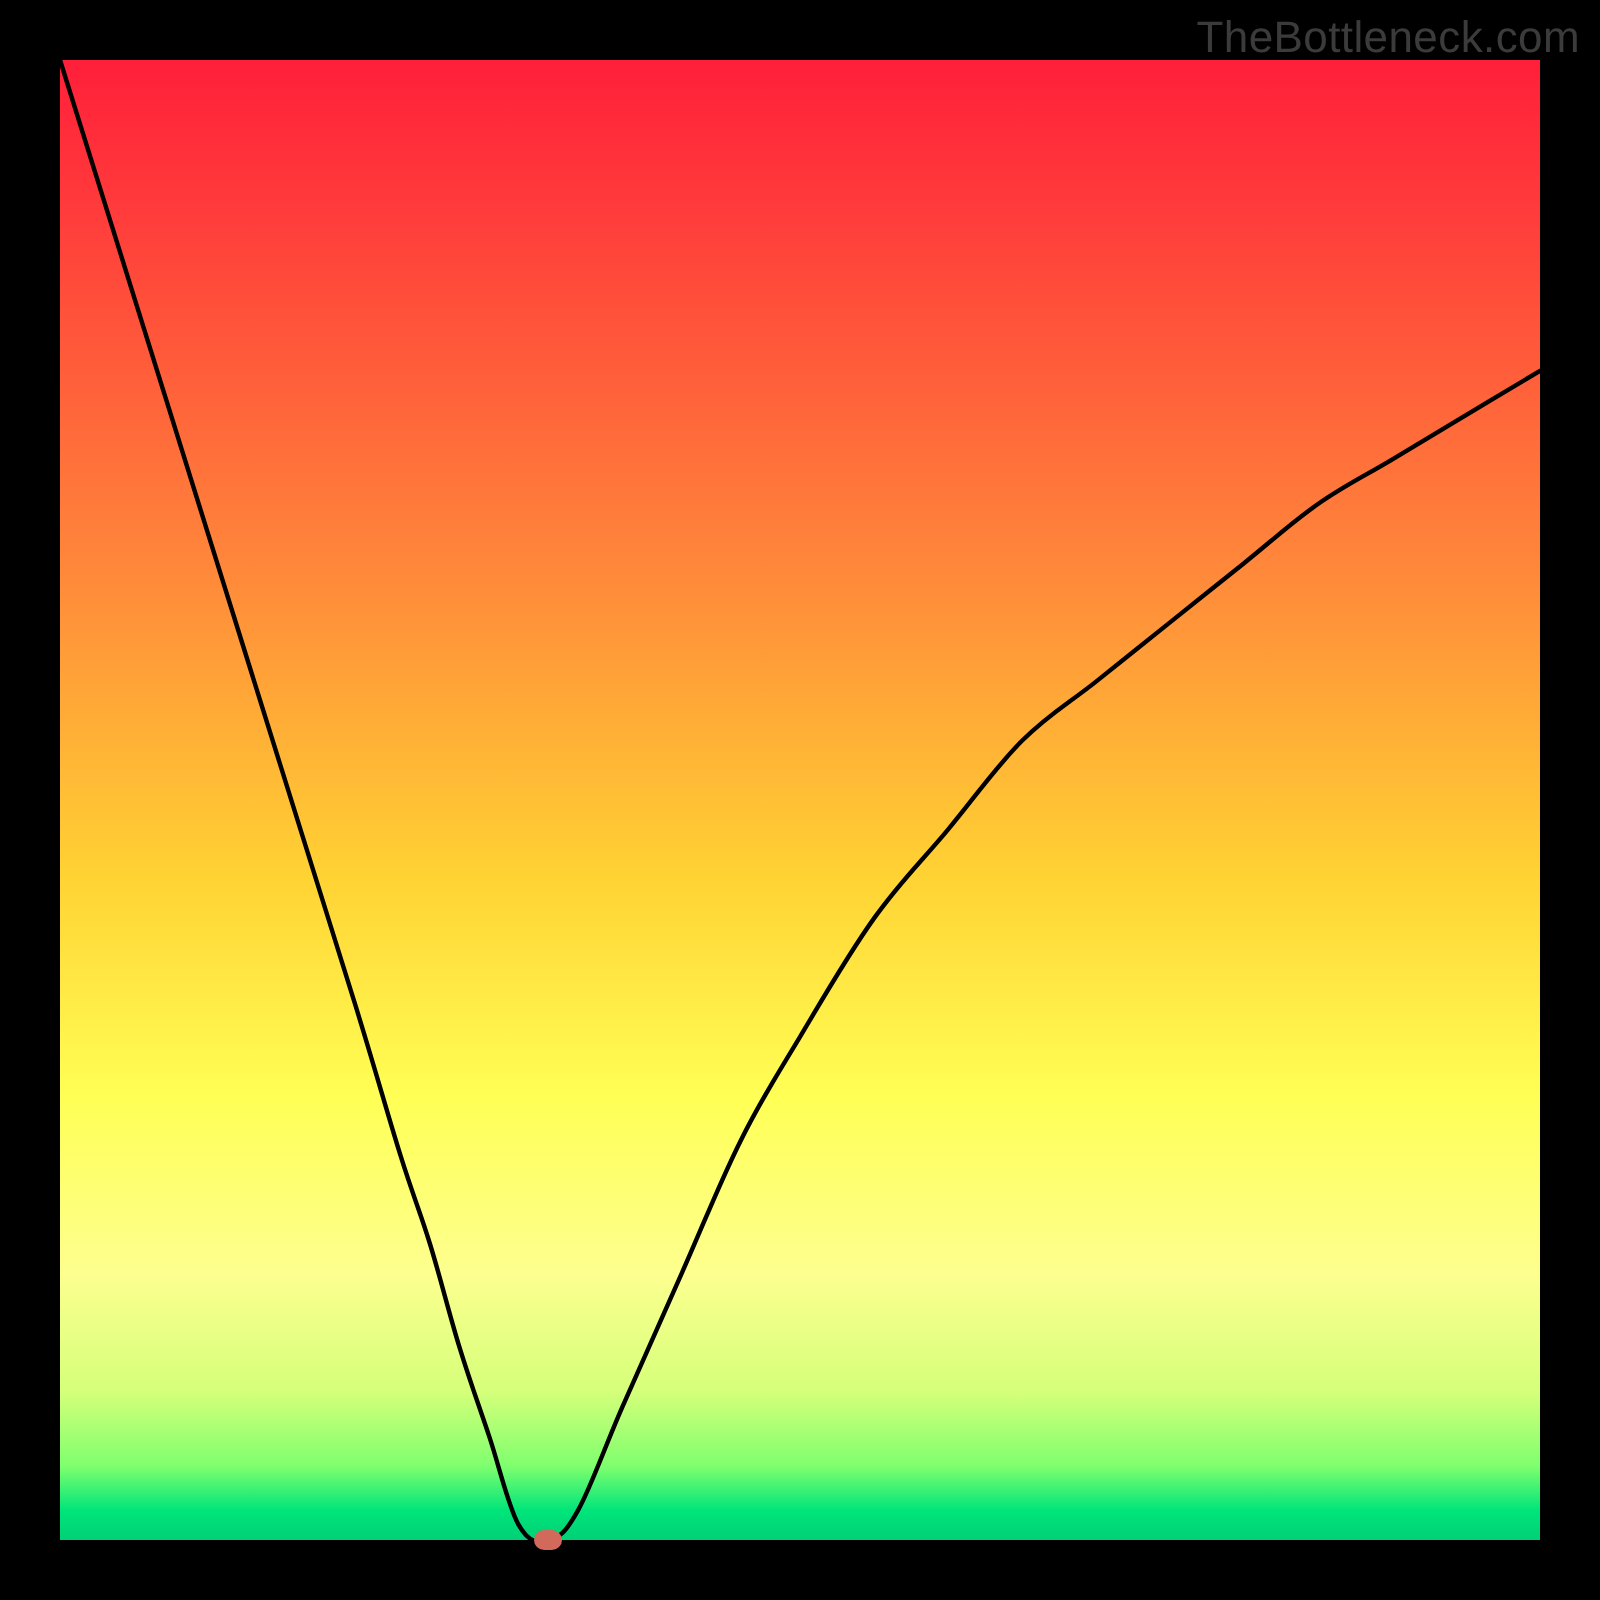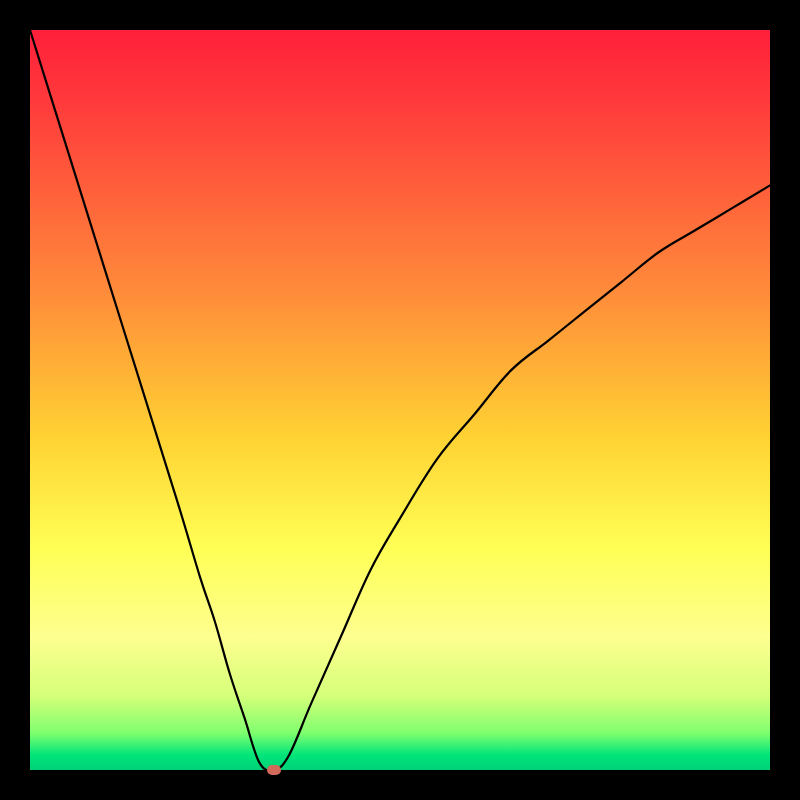--- a/index.html
+++ b/index.html
@@ -70,13 +70,14 @@
 
 <div class="frame">
   <div class="plot"></div>
 
   <svg class="curve" viewBox="0 0 740 740" preserveAspectRatio="none">
     <path id="curve-path" d="M 0.00 0.00 C 6.66 21.31, 23.68 75.78, 37.00 118.40 C 50.32 161.02, 60.68 194.18, 74.00 236.80 C 87.32 279.42, 97.68 312.58, 111.00 355.20 C 124.32 397.82, 137.34 438.97, 148.00 473.60 C 158.66 508.23, 163.54 526.29, 170.20 547.60 C 176.86 568.91, 179.67 574.68, 185.00 592.00 C 190.33 609.32, 194.47 626.48, 199.80 643.80 C 205.13 661.12, 209.27 672.22, 214.60 688.20 C 219.93 704.18, 224.07 723.28, 229.40 732.60 C 234.73 741.92, 238.87 741.33, 244.20 740.00 C 249.53 738.67, 252.34 737.19, 259.00 725.20 C 265.66 713.21, 271.88 694.71, 281.20 673.40 C 290.52 652.09, 300.14 630.78, 310.80 606.80 C 321.46 582.82, 329.74 561.51, 340.40 540.20 C 351.06 518.89, 358.01 508.38, 370.00 488.40 C 381.99 468.42, 393.68 447.85, 407.00 429.20 C 420.32 410.55, 430.68 400.78, 444.00 384.80 C 457.32 368.82, 467.68 353.72, 481.00 340.40 C 494.32 327.08, 504.68 321.46, 518.00 310.80 C 531.32 300.14, 541.68 291.86, 555.00 281.20 C 568.32 270.54, 578.68 262.26, 592.00 251.60 C 605.32 240.94, 615.68 231.32, 629.00 222.00 C 642.32 212.68, 652.68 207.79, 666.00 199.80 C 679.32 191.81, 689.68 185.59, 703.00 177.60 C 716.32 169.61, 733.34 159.40, 740.00 155.40" fill="none" stroke="#000" stroke-width="2.2" stroke-linejoin="round" stroke-linecap="round"></path>
   </svg>
 
   <div class="dot" id="marker-dot" style="left: 274.2px; top: 770px;"></div>
 
+  <div class="watermark">TheBottleneck.com</div>
 </div>
 
 </body></html>

